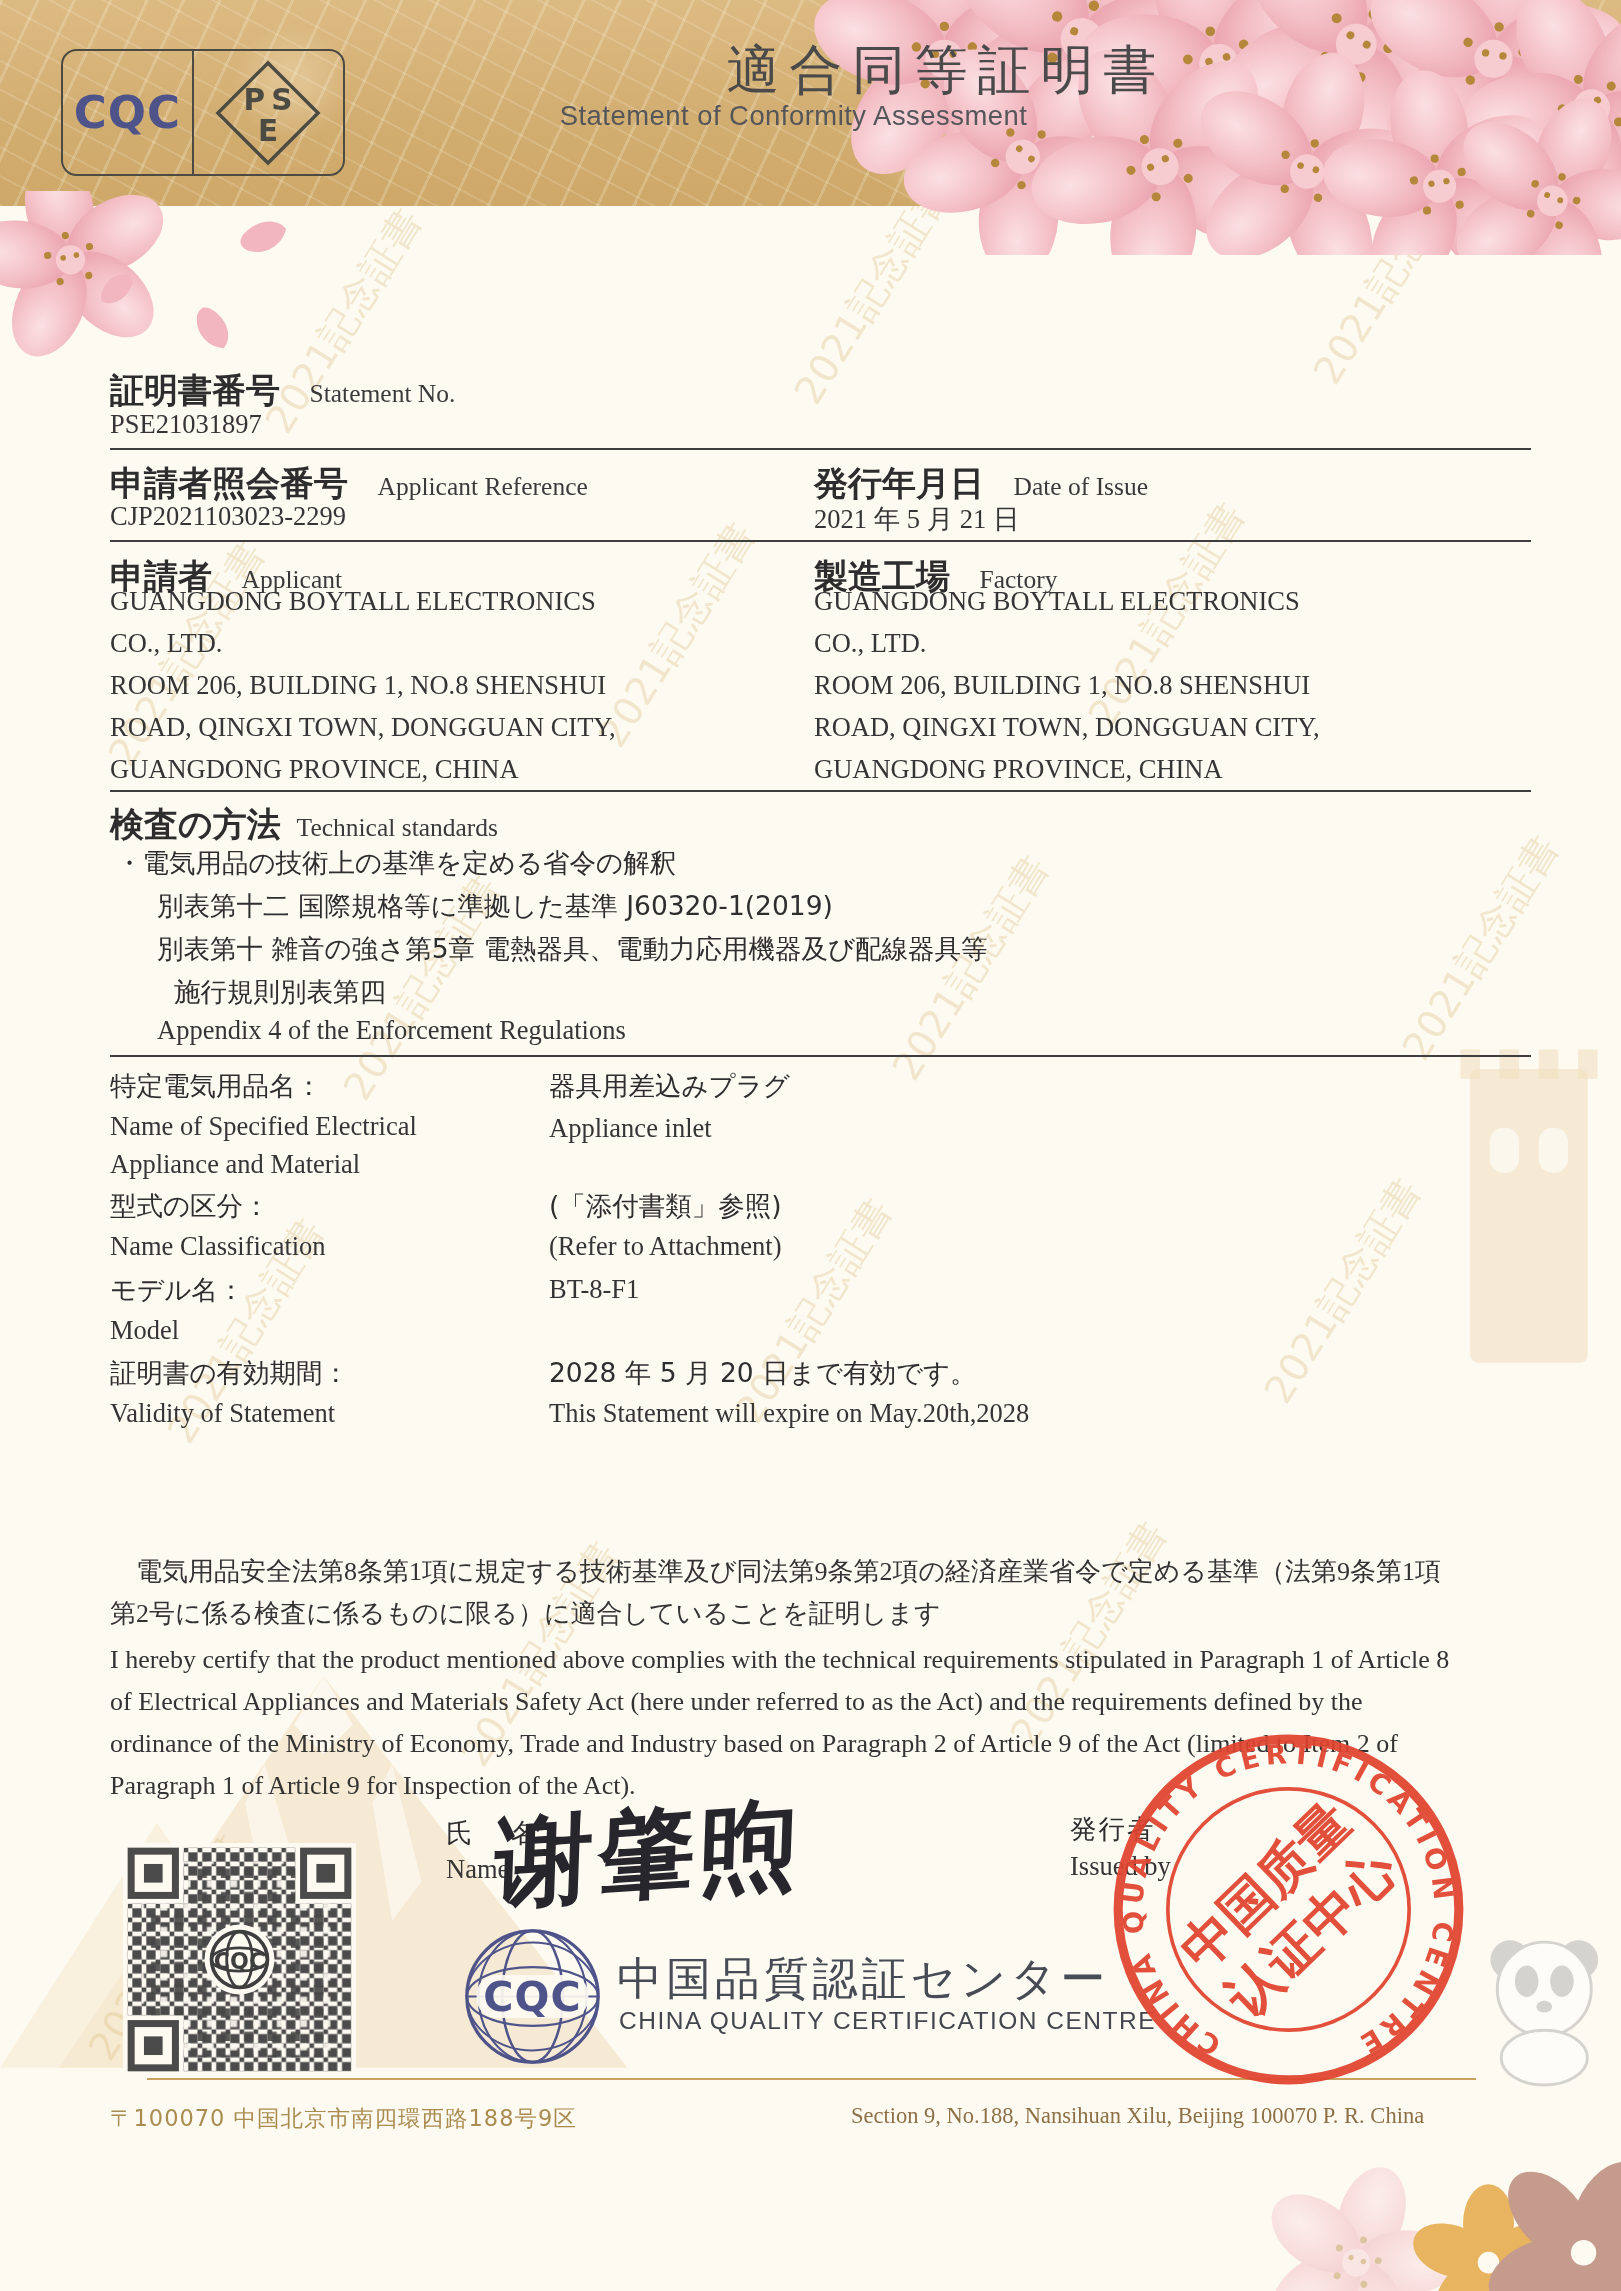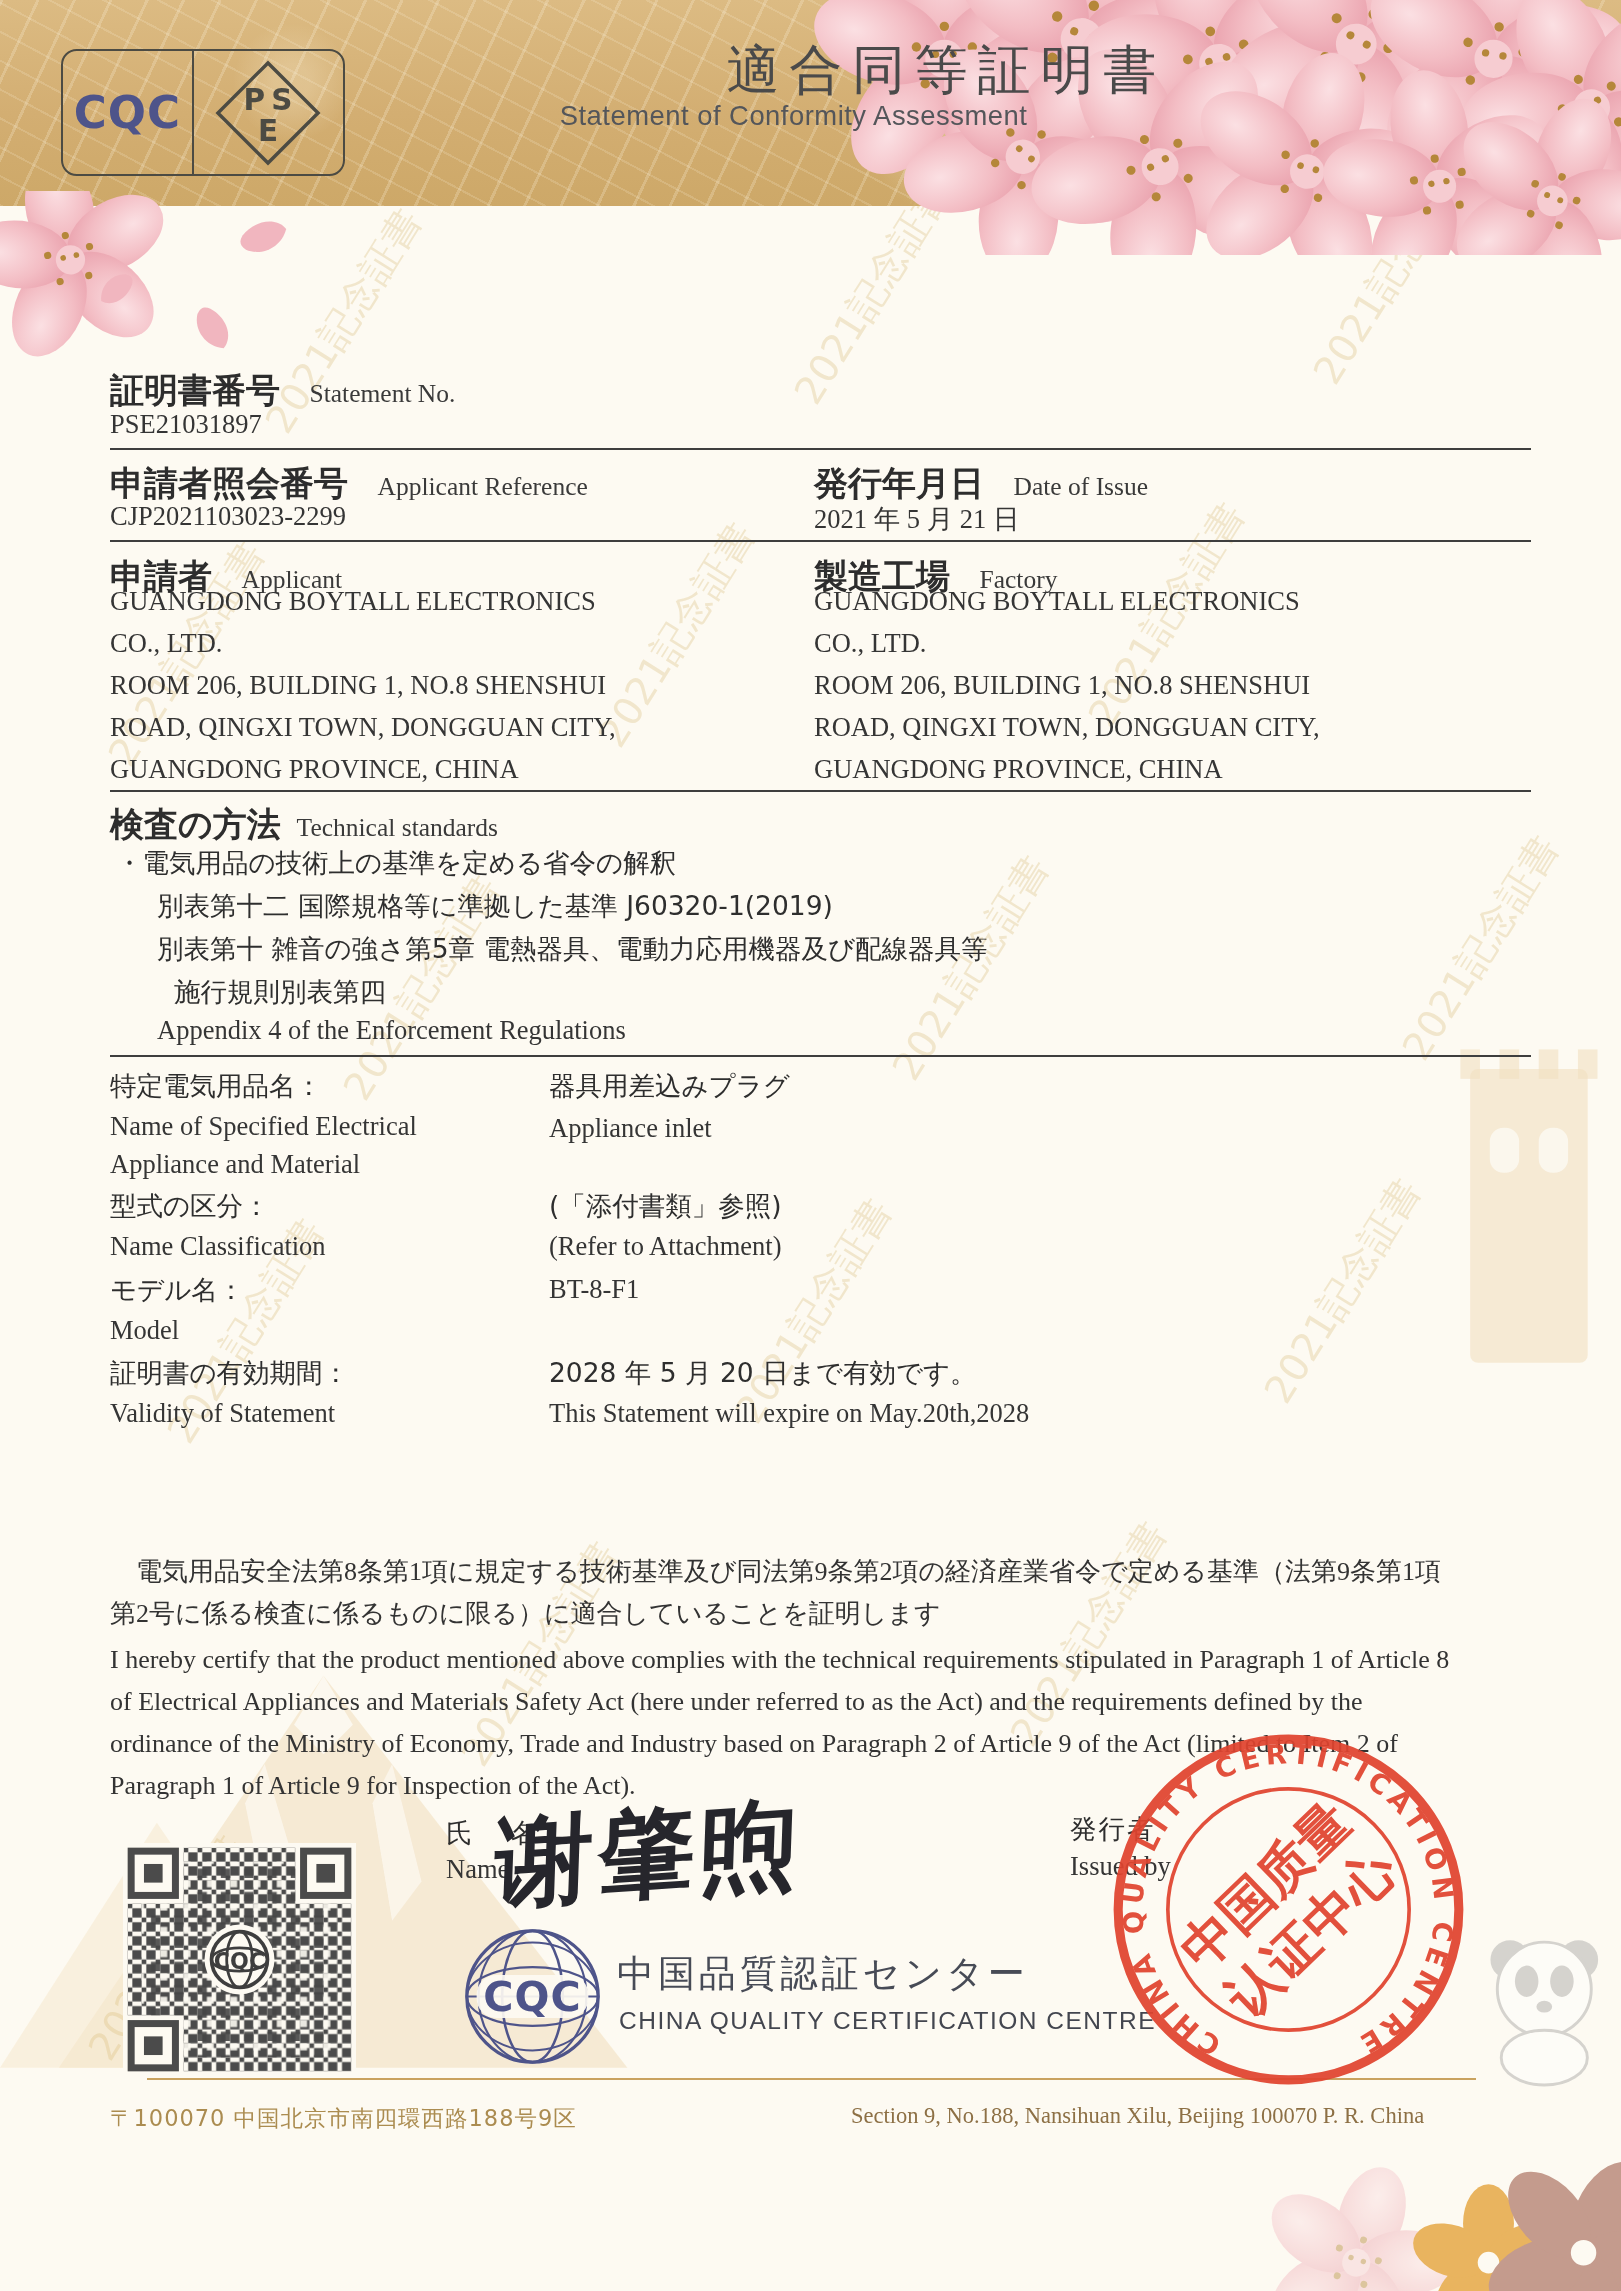--- a/index.html
+++ b/index.html
@@ -68,21 +68,21 @@
   .std-en{font-family:"Liberation Serif",serif;color:#353535;}
   .para{position:absolute;left:110px;width:1345px;z-index:4;font-size:26px;line-height:42px;color:#333;}
   
   .sig-name{
     position:absolute;left:495px;top:1789px;z-index:6;
     font-family:"Liberation Serif",serif;font-weight:bold;font-size:98px;color:#26262c;
     transform:rotate(-4deg) skewX(-6deg);letter-spacing:3.9px;
   }
   .issuer-jp{
     position:absolute;left:617px;top:1949px;z-index:6;white-space:nowrap;
-    font-family:Liberation Mono, monospace;font-size:37px;color:#474b56;letter-spacing:3.9px;
+    font-family:Liberation Mono, monospace;font-size:45px;color:#474b56;letter-spacing:3.9px;
   }
   .issuer-en{
     position:absolute;left:619px;top:2007px;z-index:6;white-space:nowrap;
     font-family:"Liberation Sans",sans-serif;font-size:24.5px;color:#43464f;letter-spacing:1.5px;
   }
   .footer-jp{
     position:absolute;left:110px;top:2103px;z-index:4;
     font-family:"DejaVu Sans",sans-serif;font-size:22.5px;color:#ab8c50;letter-spacing:1px;
   }
   .footer-en{

